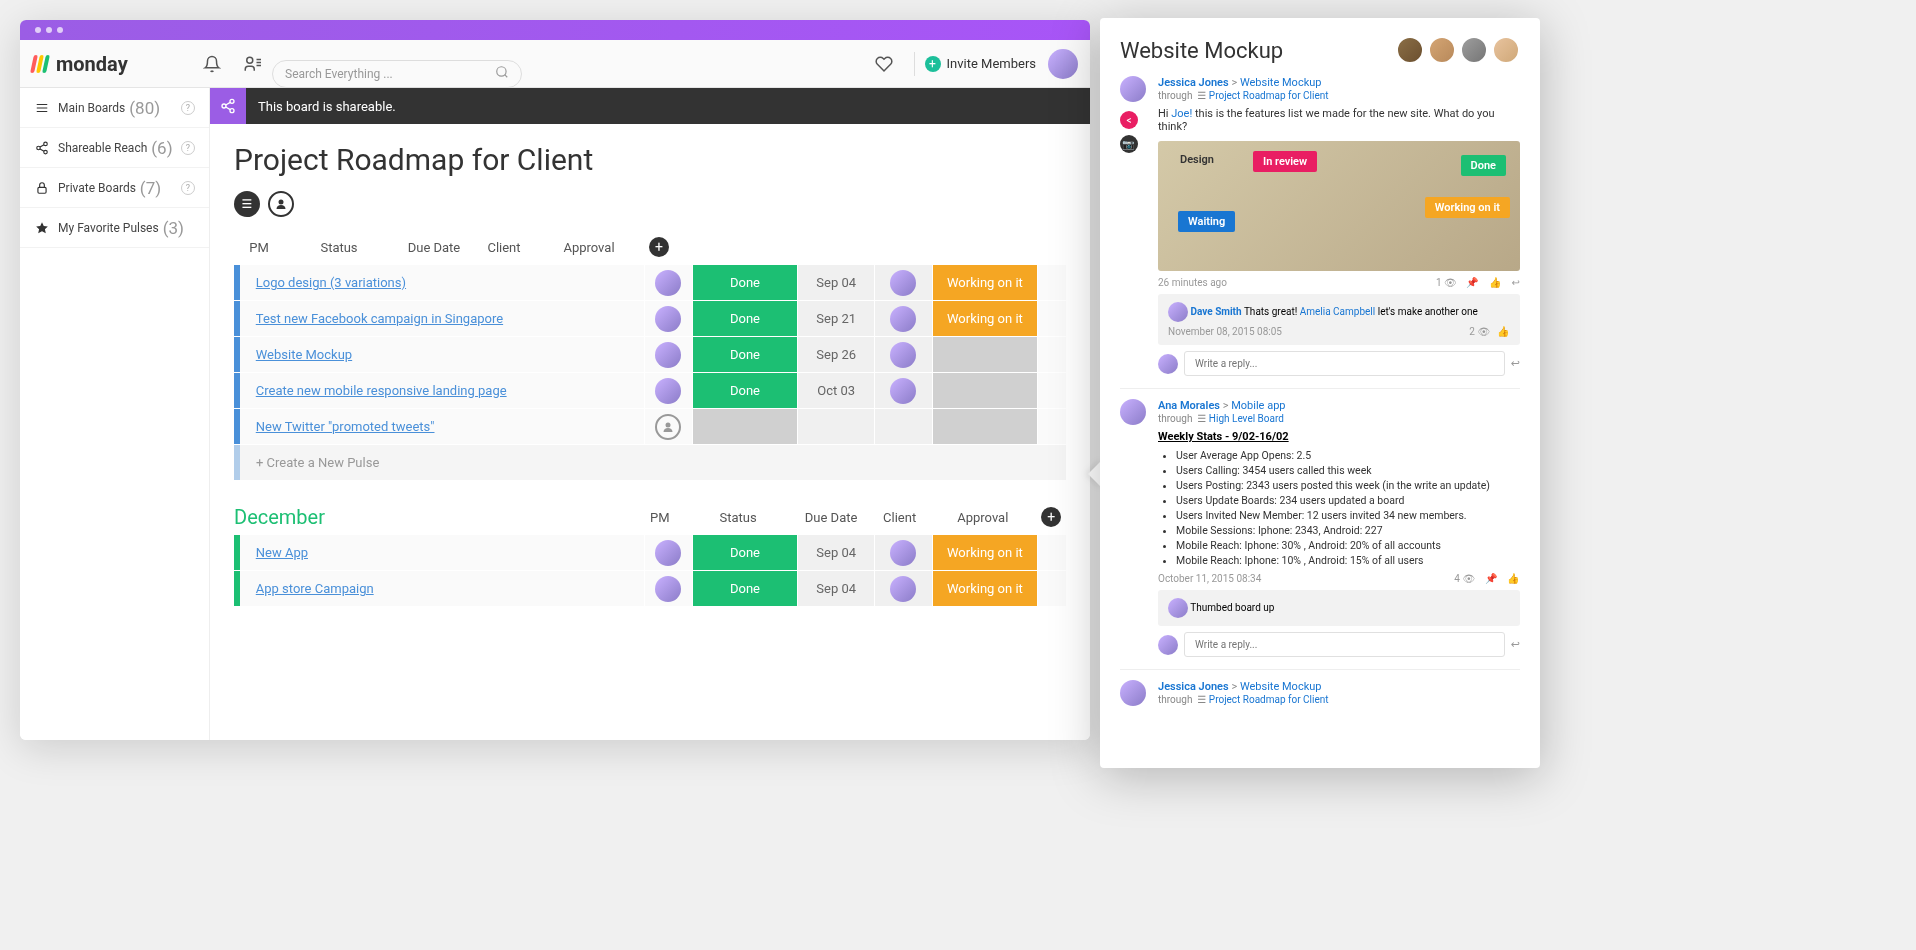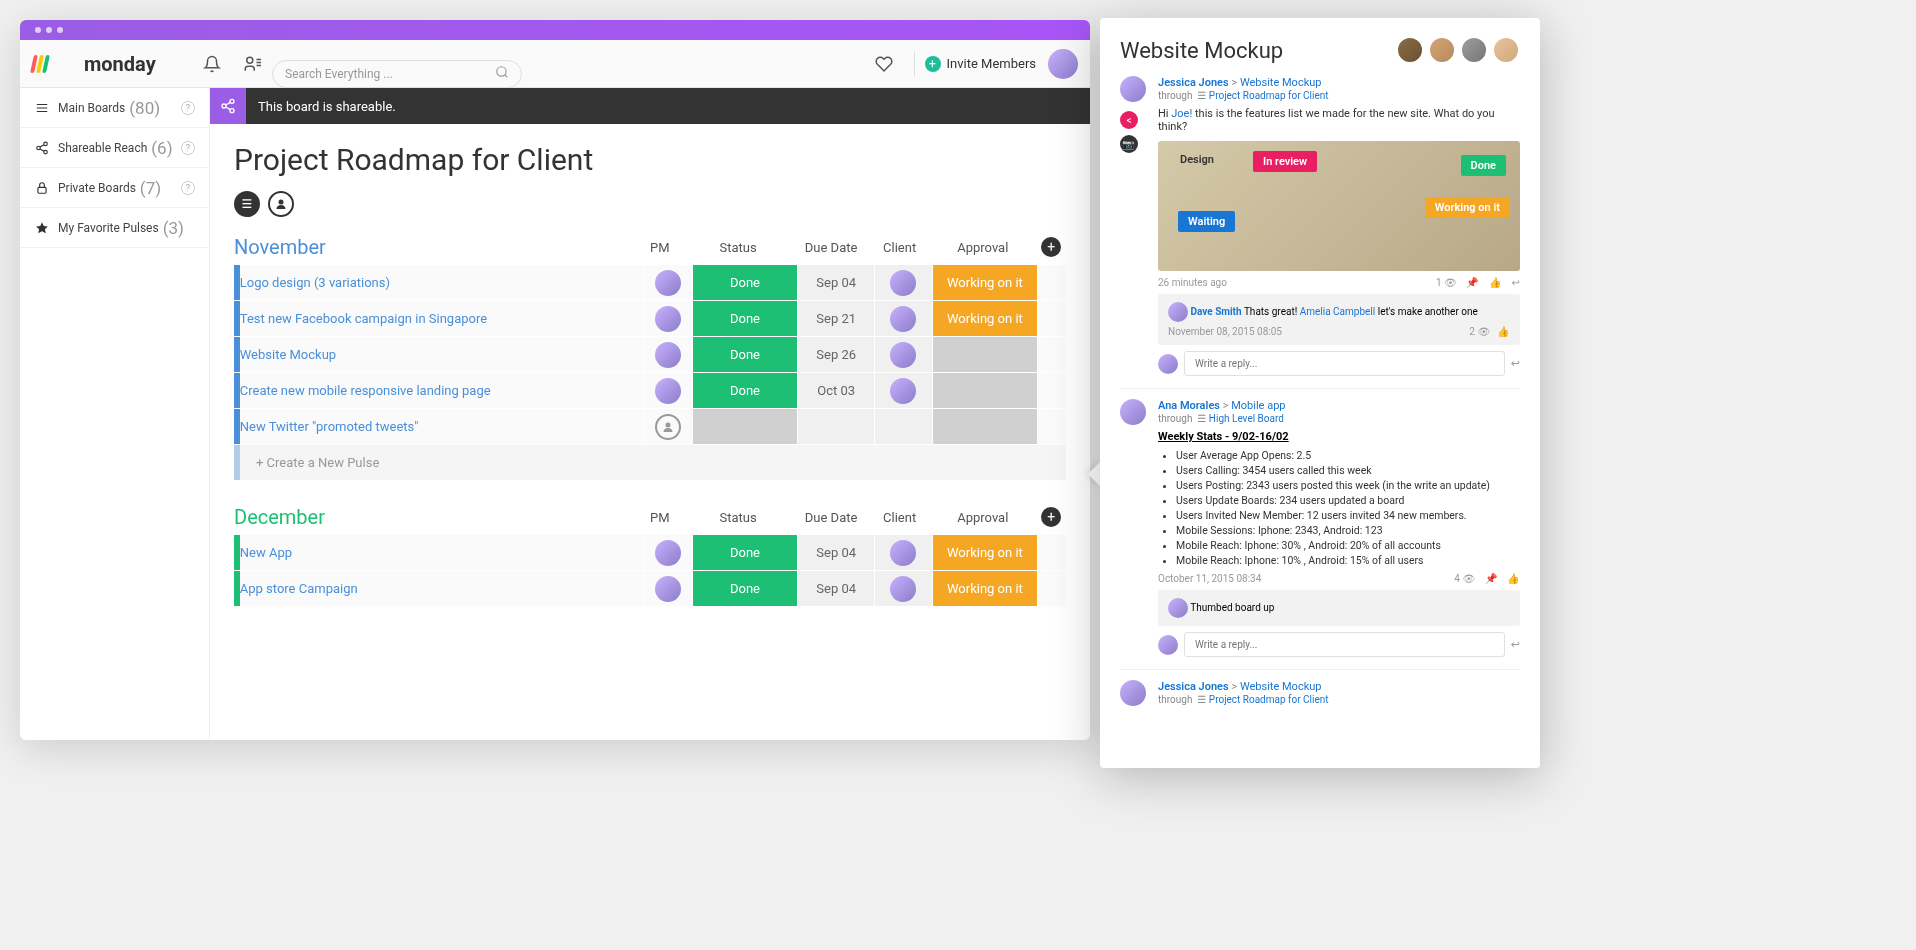--- a/index.html
+++ b/index.html
@@ -20,21 +20,21 @@
   display: flex; align-items: center; padding-left: 15px;
 }
 .dot { width: 6px; height: 6px; border-radius: 50%; background: rgba(255,255,255,0.7); margin-right: 5px; }
 
 .topbar {
   height: 48px;
   background: #fafafa;
   border-bottom: 1px solid #e5e5e5;
   display: flex; align-items: center; padding: 0 12px;
 }
-.logo { font-weight: 700; font-size: 20px; color: #333; display: flex; align-items: center; width: 160px; gap: 28px; }
+.logo { font-weight: 700; font-size: 20px; color: #333; display: flex; align-items: center; width: 160px; }
 .logo-stripes { display: inline-flex; margin-right: 6px; }
 .logo-stripe { width: 4px; height: 18px; margin-right: 2px; border-radius: 2px; transform: skewX(-12deg); }
 .topbar-icon { width: 24px; height: 24px; margin: 0 8px; display: flex; align-items: center; justify-content: center; color: #555; }
 .search-pill {
   flex: 0 0 250px; height: 28px; border: 1px solid #ddd; border-radius: 14px;
   display: flex; align-items: center; padding: 0 12px; font-size: 12px; color: #999; margin-top: 20px;
 }
 .spacer { flex: 1; }
 .invite { display: flex; align-items: center; font-size: 13px; color: #333; margin-right: 12px; }
 .plus-circle { width: 16px; height: 16px; border-radius: 50%; background: #1cbf9a; color: #fff; display: inline-flex; align-items: center; justify-content: center; font-size: 12px; margin-right: 6px; }
@@ -74,21 +74,21 @@
 .col-pm { width: 50px; }
 .col-status { width: 110px; }
 .col-due { width: 80px; }
 .col-client { width: 60px; }
 .col-approval { width: 110px; }
 .col-add { width: 30px; }
 .plus-dark { width: 20px; height: 20px; border-radius: 50%; background: #333; color: #fff; display: inline-flex; align-items: center; justify-content: center; font-size: 14px; }
 
 .row { display: flex; align-items: center; height: 36px; background: #fafafa; border-bottom: 1px solid #fff; font-size: 13px; }
 .row-stripe { width: 6px; height: 100%; }
-.row-name { flex: 0 0 404px; color: #4a90d9; }
+.row-name { flex: 0 0 404px; padding-left: 16px; color: #4a90d9; text-decoration: underline; }
 .row .cell { display: flex; align-items: center; justify-content: center; border-left: 1px solid #fff; height: 100%; }
 .status-cell { color: #fff; font-size: 13px; }
 .approval-cell { color: #fff; font-size: 13px; }
 .due-cell { background: #f0f0f0; color: #666; }
 .new-pulse { color: #999; padding-left: 16px; }
 .empty-avatar { width: 26px; height: 26px; border: 2px solid #999; border-radius: 50%; display: flex; align-items: center; justify-content: center; }
 
 
 .side-panel {
   position: absolute;
@@ -272,21 +272,20 @@
                 <circle cx="12" cy="8" r="5"></circle>
                 <path d="M3 22c0-5 4-8 9-8s9 3 9 8"></path>
               </svg>
           </div>
         </div>
       </div>
 
       <div id="groups">
           <div class="group">
             <div class="group-header">
-    <div class="group-title" style="color:#4a90d9">November</div>
     <div class="col col-pm">PM</div>
     <div class="col col-status">Status</div>
     <div class="col col-due">Due Date</div>
     <div class="col col-client">Client</div>
     <div class="col col-approval">Approval</div>
     <div class="col col-add"><span class="plus-dark">+</span></div>
   </div>
             <div class="row">
       <div class="row-stripe" style="background:#4a90d9"></div>
       <div class="row-name">Logo design (3 variations)</div>
@@ -481,21 +480,21 @@
     <span style="color:#1976d2">Mobile app</span>
   </div>
   <div class="post-crumb">through &nbsp;☰ <a>High Level Board</a></div>
           <div class="stats-title">Weekly Stats - 9/02-16/02</div>
           <ul class="stats-list">
             <li>User Average App Opens: 2.5</li>
             <li>Users Calling: 3454 users called this week</li>
             <li>Users Posting: 2343 users posted this week (in the write an update)</li>
             <li>Users Update Boards: 234 users updated a board</li>
             <li>Users Invited New Member: 12 users invited 34 new members.</li>
-            <li>Mobile Sessions: Iphone: 2343, Android: 123</li>
+            <li>Mobile Sessions: Iphone: 2343, Android: 227</li>
             <li>Mobile Reach: Iphone: 30% , Android: 20% of all accounts</li>
             <li>Mobile Reach: Iphone: 10% , Android: 15% of all users</li>
           </ul>
           <div class="post-meta">
       <span>October 11, 2015 08:34</span>
       <div class="right">
         <span>4 👁</span>
         <span>📌</span>
         <span>👍</span>
       </div>

